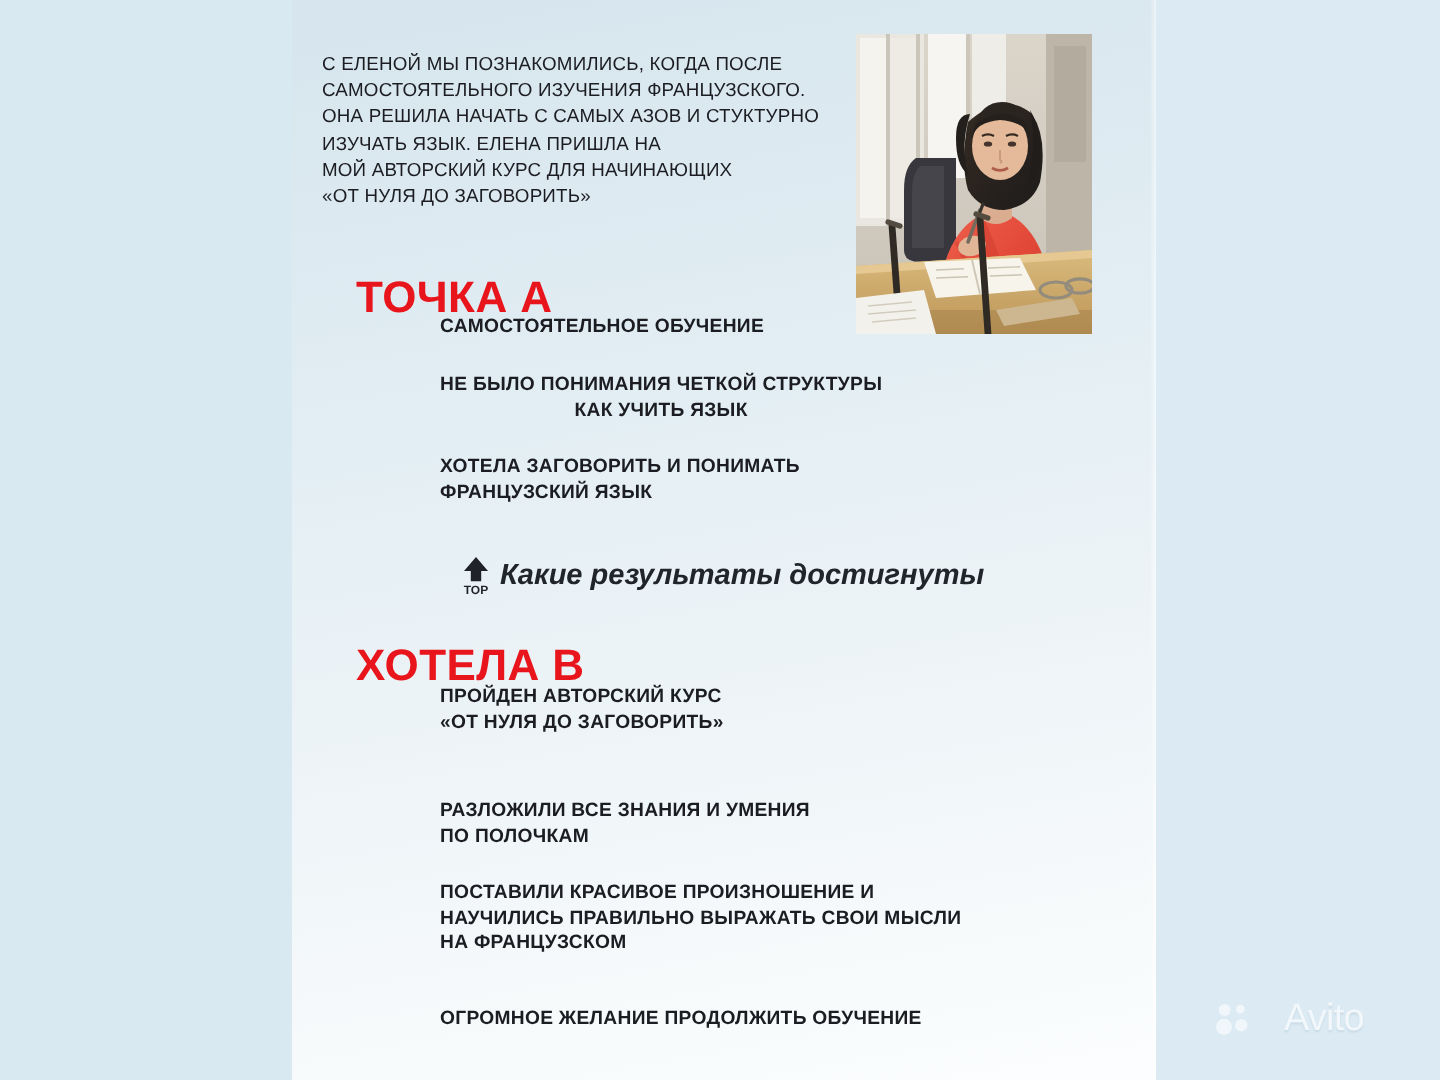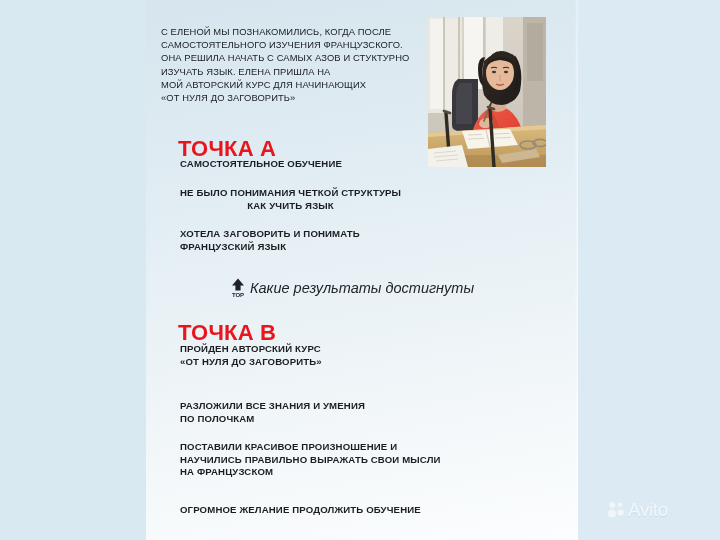--- a/index.html
+++ b/index.html
@@ -98,20 +98,21 @@
     letter-spacing: .2px;
   }
   .body-line {
     position: absolute;
     color: #1b1d22;
     font-size: 9.6px;
     font-weight: bold;
     line-height: 12.6px;
     letter-spacing: .15px;
     white-space: pre-line;
+    margin-left: 40px;
   }
 
   #title-a   { top: 136px; }
   #block-a1  { left: 34px; top: 158px; }
   #block-a2  { left: 34px; top: 187px; text-align: center; }
   #block-a3  { left: 34px; top: 228px; }
 
   
   #results-row {
     position: absolute;
@@ -125,39 +126,39 @@
     width: 16px;
     height: 20px;
     position: relative;
     flex: 0 0 auto;
   }
   #top-icon svg { display: block; }
   #results-text {
     color: #20242b;
     font-size: 14.5px;
     font-style: italic;
-    font-weight: normal;
+    font-weight: bold;
     letter-spacing: 0px;
     line-height: 16px;
   }
 
   #title-b   { top: 320px; }
   #block-b1  { left: 34px; top: 343px; }
   #block-b2  { left: 34px; top: 400px; }
   #block-b3  { left: 34px; top: 441px; }
   #block-b4  { left: 34px; top: 504px; }
 
   
   #watermark {
     position: absolute;
     left: 608px;
     top: 500px;
     display: flex;
     align-items: center;
-    gap: 3px;
+    gap: 17px;
     opacity: .62;
     pointer-events: none;
   }
   #watermark-mark { width: 17px; height: 17px; flex: 0 0 auto; }
   #watermark-mark svg { display: block; }
   #watermark-text {
     color: #ffffff;
     font-size: 19px;
     font-weight: normal;
     letter-spacing: -0.4px;
@@ -293,21 +294,21 @@
     <div id="results-row">
       <span id="top-icon">
         <svg width="16" height="20" viewBox="0 0 16 20" xmlns="http://www.w3.org/2000/svg">
           <path d="M8 0.5 L14 7.5 L10.6 7.5 L10.6 12.6 L5.4 12.6 L5.4 7.5 L2 7.5 Z" fill="#1f2228"></path>
           <text x="8" y="19" font-family="Liberation Sans, sans-serif" font-size="6" font-weight="bold" fill="#1f2228" text-anchor="middle">TOP</text>
         </svg>
       </span>
       <span id="results-text">Какие результаты достигнуты</span>
     </div>
 
-    <div class="section-title" id="title-b">ТОЧКА В</div>
+    <div class="section-title" id="title-b">ХОТЕЛА В</div>
 
     <div class="body-line" id="block-b1">ПРОЙДЕН АВТОРСКИЙ КУРС
  «ОТ НУЛЯ ДО ЗАГОВОРИТЬ»</div>
 
     <div class="body-line" id="block-b3">ПОСТАВИЛИ КРАСИВОЕ ПРОИЗНОШЕНИЕ И
 НАУЧИЛИСЬ  ПРАВИЛЬНО  ВЫРАЖАТЬ  СВОИ МЫСЛИ
  НА ФРАНЦУЗСКОМ</div>
 
     <div class="body-line" id="block-b2">РАЗЛОЖИЛИ ВСЕ ЗНАНИЯ И УМЕНИЯ
 ПО ПОЛОЧКАМ</div>

